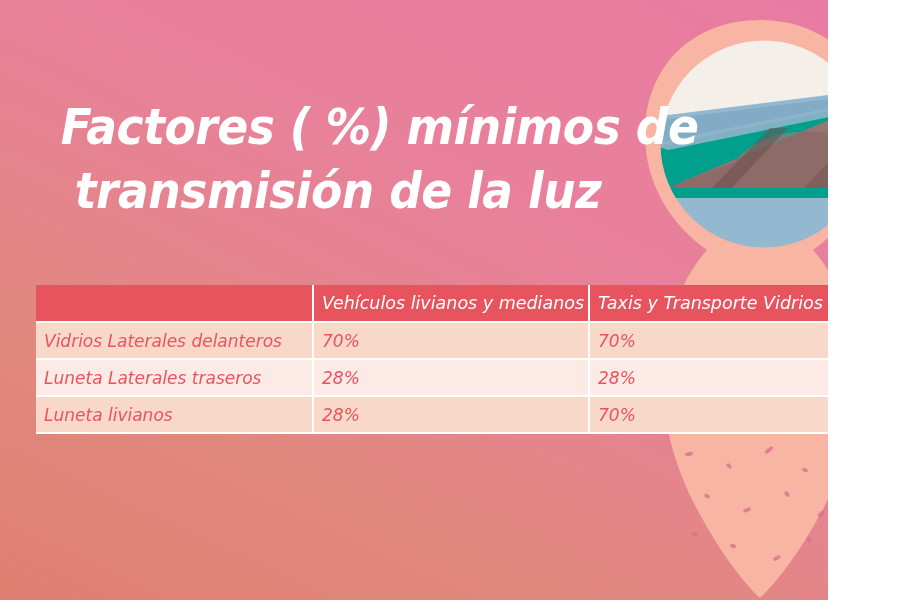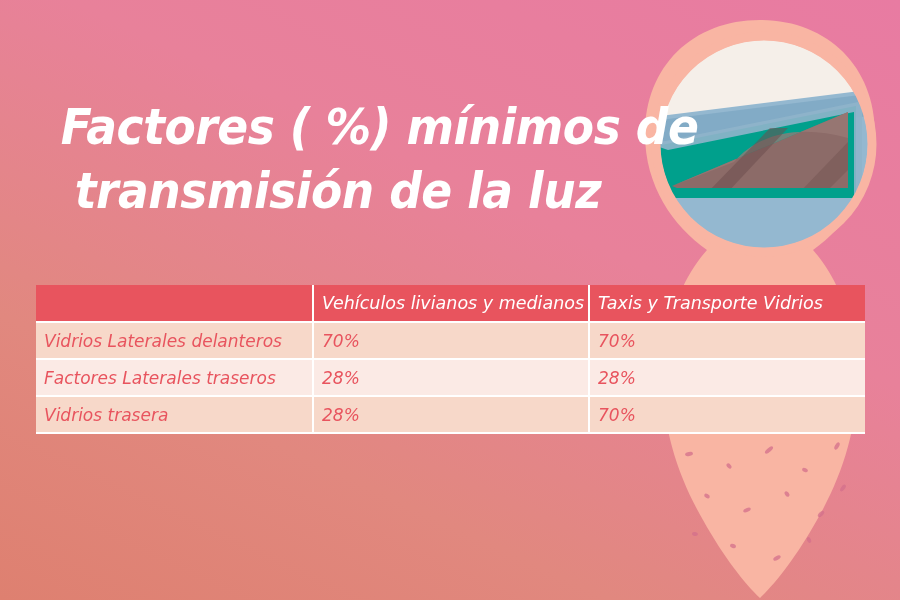--- a/index.html
+++ b/index.html
@@ -7,21 +7,21 @@
     padding: 0;
   }
   body {
     width: 900px;
     height: 600px;
     overflow: hidden;
     font-family: "Liberation Sans", sans-serif;
   }
   #infographic {
     position: relative;
-    width: 900px;
+    width: 828px;
     height: 600px;
     overflow: hidden;
     background: linear-gradient(205deg, #e87ba2 0%, #e8819a 38%, #e1887f 72%, #de8070 100%);
   }
 
   
   .deco-layer {
     position: absolute;
     inset: 0;
     pointer-events: none;
@@ -219,25 +219,25 @@
         <th class="last-head">Taxis y Transporte Vidrios</th>
       </tr>
     </thead>
     <tbody>
       <tr class="row-odd">
         <td class="label-cell">Vidrios Laterales delanteros</td>
         <td>70%</td>
         <td class="last-cell">70%</td>
       </tr>
       <tr class="row-even">
-        <td class="label-cell">Factores Laterales traseros</td>
+        <td class="label-cell">Luneta Laterales traseros</td>
         <td>28%</td>
         <td class="last-cell">28%</td>
       </tr>
       <tr class="row-odd">
-        <td class="label-cell">Vidrios trasera</td>
+        <td class="label-cell">Luneta livianos</td>
         <td>28%</td>
         <td class="last-cell">70%</td>
       </tr>
     </tbody>
   </table>
 
 </div>
 
 </body></html>

